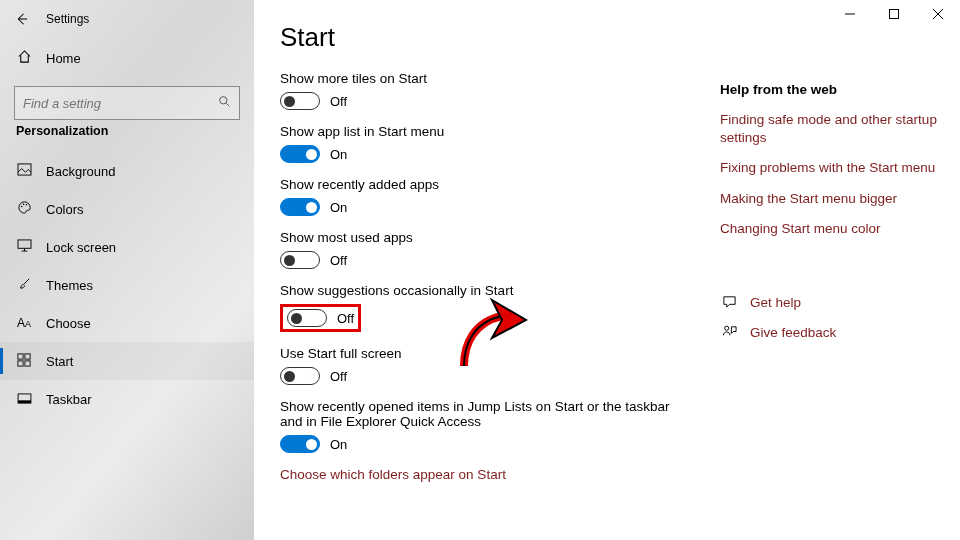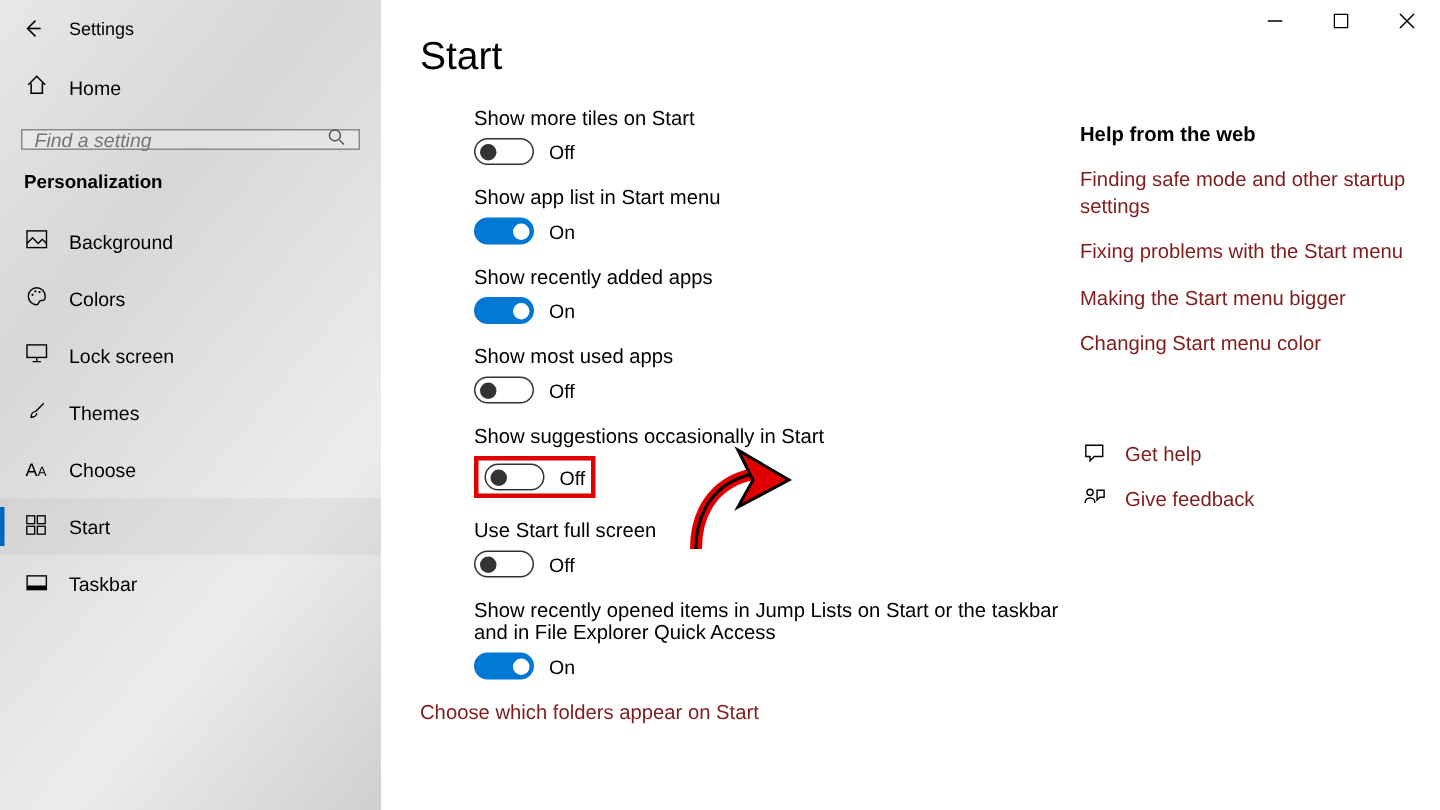--- a/index.html
+++ b/index.html
@@ -4,34 +4,34 @@
 <style>
   * { margin: 0; padding: 0; box-sizing: border-box; font-family: "Segoe UI", Arial, sans-serif; }
   body { width: 960px; height: 540px; overflow: hidden; display: flex; background: #fff; font-size: 13px; color: #000; }
   
   .sidebar { width: 255px; height: 100%; background: linear-gradient(130deg,#e7e7e7 0%,#d7d7d7 30%,#ececec 70%,#cfcfcf 100%); background-color:#dfdfdf; padding: 8px 0 0 0; position: relative; }
   .title-row { display:flex; align-items:center; padding: 0 10px 10px 10px; }
   .back-btn { width: 22px; height: 22px; display:flex; align-items:center; justify-content:center; font-size:15px; cursor:pointer; }
   .app-title { font-size: 12px; margin-left: 14px; }
   .home-row { display:flex; align-items:center; height:32px; padding: 0 16px; margin-top:2px; cursor:pointer; }
   .home-row .icon { width:16px; text-align:center; margin-right:14px; }
-  .search-box { margin: 12px 14px 14px 14px; height: 14px; border: 1px solid #8a8a8a; background: rgba(255,255,255,0.25); display:flex; align-items:center; padding: 0 8px; justify-content: center; }
+  .search-box { margin: 12px 14px 4px 14px; height: 34px; border: 1px solid #8a8a8a; background: rgba(255,255,255,0.25); display:flex; align-items:center; padding: 0 8px; justify-content: center; }
   .search-box input { flex:1; border:none; background:transparent; outline:none; font-size:13px; font-style: italic; color:#555; }
   .search-box .sicon { color:#555; font-size:13px; }
   .section-label { padding: 0 16px 14px 16px; font-size:12.5px; font-weight:600; }
   .nav-item { display:flex; align-items:center; height:38px; padding:0 16px; cursor:pointer; position:relative; }
   .nav-item .icon { width:16px; text-align:center; margin-right:14px; font-size:14px; color:#000; }
   .nav-item.active::before { content:""; position:absolute; left:0; top:6px; bottom:6px; width:3px; background:#0067c0; }
   .nav-item.active { background: rgba(0,0,0,0.04); }
   .nav-label { font-size:13px; }
   
   .main { flex:1; height:100%; padding: 22px 0 0 26px; display:flex; position:relative; }
   .content { width: 440px; }
   h1 { font-size: 26px; font-weight: 400; margin-bottom: 18px; }
-  .setting { margin-bottom: 14px; margin-left: 36px; }
+  .setting { margin-bottom: 14px; }
   .setting .label { font-size:13.5px; margin-bottom:6px; }
   .toggle-row { display:flex; align-items:center; }
   .toggle { width:40px; height:18px; border:1px solid #333; border-radius:9px; position:relative; display:inline-block; margin-right:10px; cursor:pointer; background:#fff; }
   .toggle .knob { width:11px; height:11px; border-radius:50%; background:#333; position:absolute; top:2.5px; left:3px; transition: left .1s; }
   .toggle.on { background:#0078d4; border-color:#0078d4; }
   .toggle.on .knob { background:#fff; left:25px; }
   .toggle-text { font-size:13px; }
   .link { color:#7f1d1d; font-size:13.5px; cursor:pointer; display:inline-block; }
   .highlight { border: 3px solid #e10000; padding: 2px 4px; display:inline-flex; align-items:center; }
   

